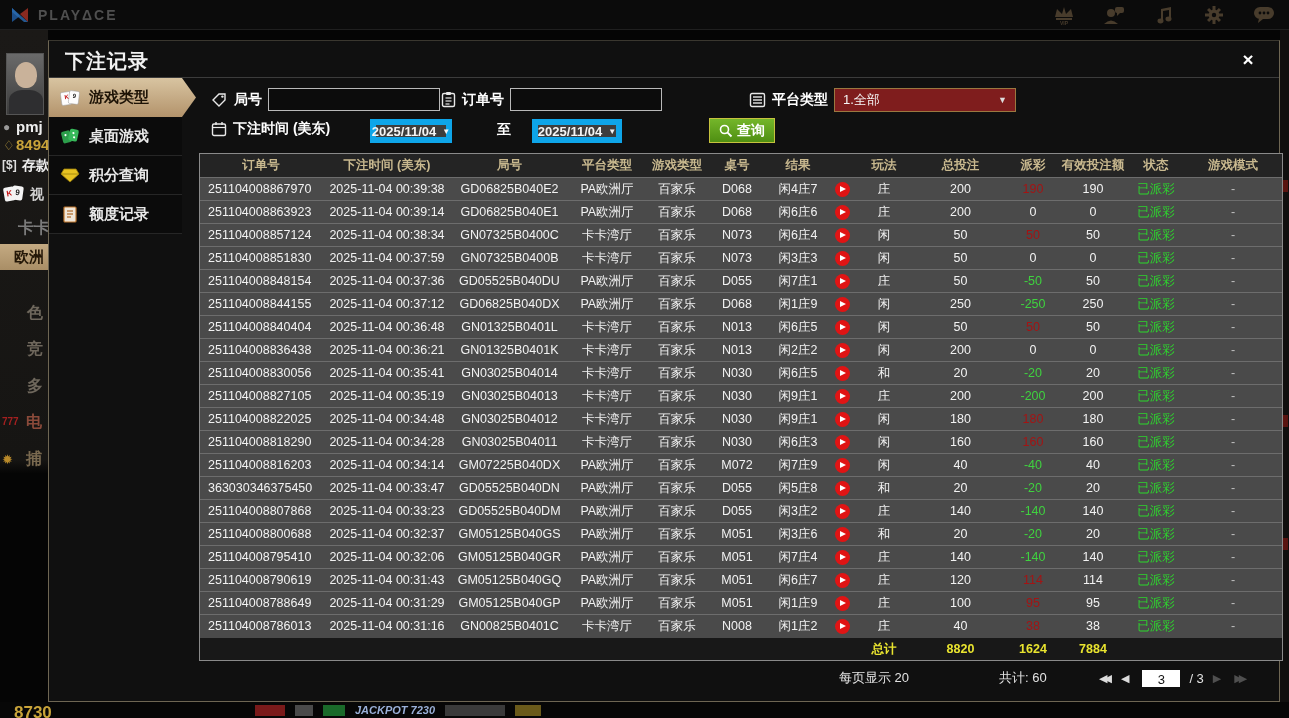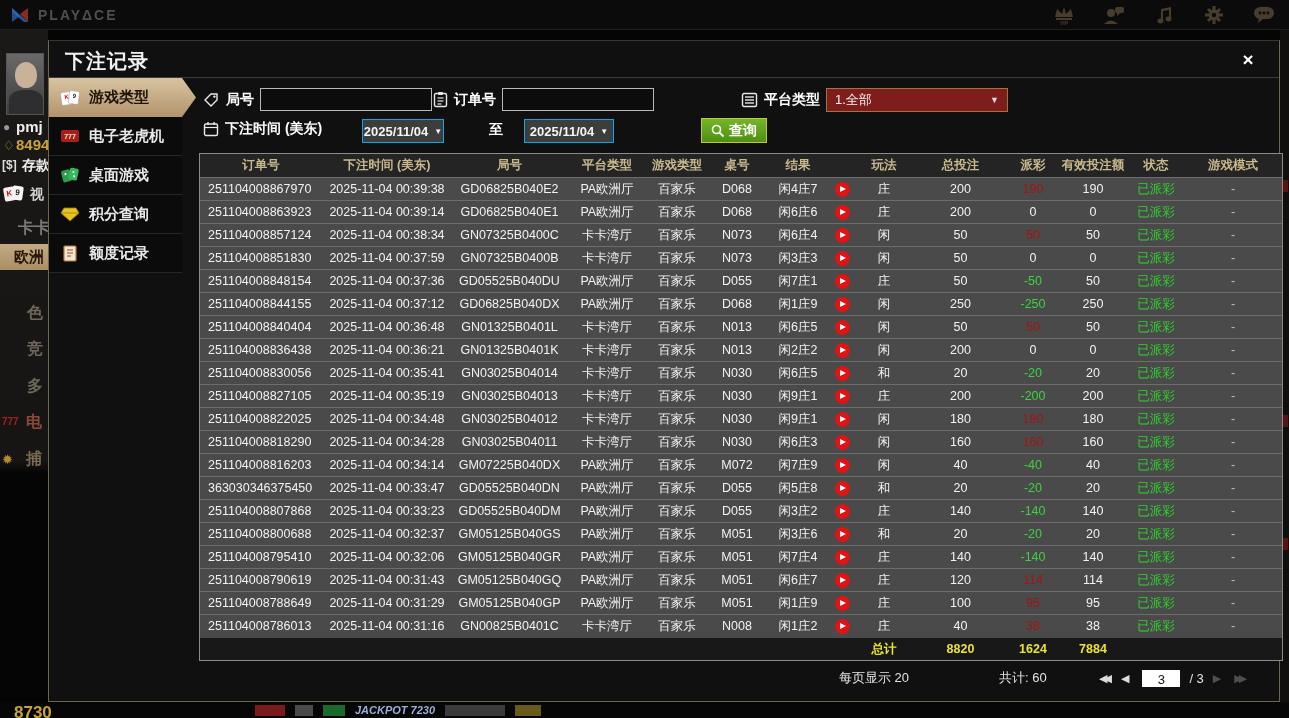--- a/index.html
+++ b/index.html
@@ -58,29 +58,29 @@
   .m-menu { position:absolute; left:0; top:37px; width:133px; bottom:0; }
   .menu-item { position:relative; width:133px; height:39px; background:#0b0b0b;
     border-bottom:1px solid #262626; display:flex; align-items:center; gap:8px;
     padding-left:10px; color:#e8e8e8; font-size:15px; font-weight:bold; cursor:pointer; }
   .menu-item.active { width:147px; background:linear-gradient(#d8c4a1,#b3936b);
     color:#1d1306; border-bottom:none;
     clip-path:polygon(0 0, 133px 0, 147px 50%, 133px 100%, 0 100%); }
   .mi-icon { width:22px; height:20px; display:flex; align-items:center; justify-content:center; flex:0 0 22px; }
 
   
-  .m-content { position:absolute; left:150px; top:37px; width:1084px; bottom:0; }
+  .m-content { position:absolute; left:150px; top:37px; width:1084px; bottom:0;padding-left:8px; }
 
   
   .filters { position:relative; width:1084px; height:75px; color:#fff; }
   .fgroup { position:absolute; display:flex; align-items:center; gap:6px; font-size:14px; font-weight:bold; }
   .fin { background:#0c0c0c; border:1px solid #b9b9b9; height:23px; color:#fff;
     font-size:13px; padding:0 6px; outline:none; }
   .date-box { display:flex; align-items:center; justify-content:center; gap:6px; height:24px;
-    background:#3d3d3d; border:1px solid #0ea5e9; color:#f5f5f5; font-size:13px;
+    background:#3d3d3d; border:6px solid #0ea5e9; color:#f5f5f5; font-size:13px;
     font-weight:bold; padding:0 6px; cursor:pointer; }
   .date-box .dn { font-size:8px; }
   .select-box { display:flex; align-items:center; justify-content:space-between; width:182px; height:24px;
     background:#7f1d1d; border:1px solid #9a7840; color:#f5f5f5; font-size:13px;
     padding:0 8px; cursor:pointer; font-weight:normal;}
   .select-box .dn { font-size:9px; color:#ddd; }
   .btn-search { display:flex; align-items:center; gap:4px; height:25px; padding:0 9px;
     background:linear-gradient(#74b62a,#4f8f12); border:1px solid #c6c23e; color:#fff;
     font-size:14px; font-weight:bold; cursor:pointer; }
 
@@ -236,29 +236,20 @@
             <rect x="1" y="3" width="10" height="13" rx="1.5" fill="#fdfdfd" stroke="#999" stroke-width="0.5" transform="rotate(-8 6 9)"></rect>
             <rect x="9" y="2" width="10" height="13" rx="1.5" fill="#fdfdfd" stroke="#999" stroke-width="0.5" transform="rotate(7 14 8)"></rect>
             <text x="4.5" y="10" font-size="6" fill="#c21212" font-weight="bold" transform="rotate(-8 6 9)">K</text>
             <text x="12.5" y="9" font-size="6" fill="#222" font-weight="bold" transform="rotate(7 14 8)">9</text>
           </svg>
           </span>
         <span>游戏类型</span>
       </div>
       <div class="menu-item">
         <span class="mi-icon">
-          <svg width="20" height="16" viewBox="0 0 20 16">
-            <rect x="1" y="2" width="18" height="12" rx="2" fill="#a81e1e"></rect>
-            <text x="10" y="11" font-size="7" fill="#ffe9a0" text-anchor="middle" font-weight="bold">777</text>
-          </svg>
-          </span>
-        <span>电子老虎机</span>
-      </div>
-      <div class="menu-item">
-        <span class="mi-icon">
           <svg width="20" height="18" viewBox="0 0 20 18">
             <rect x="2" y="4" width="9" height="12" rx="2" fill="#2c9e4b" transform="rotate(-14 6 10)"></rect>
             <rect x="9" y="2" width="9" height="12" rx="2" fill="#37b85a" transform="rotate(12 13 8)"></rect>
             <circle cx="6" cy="8" r="1.1" fill="#fff" transform="rotate(-14 6 10)"></circle>
             <circle cx="13" cy="6" r="1.1" fill="#fff" transform="rotate(12 13 8)"></circle>
             <circle cx="14.5" cy="10" r="1.1" fill="#fff" transform="rotate(12 13 8)"></circle>
           </svg>
           </span>
         <span>桌面游戏</span>
       </div>

